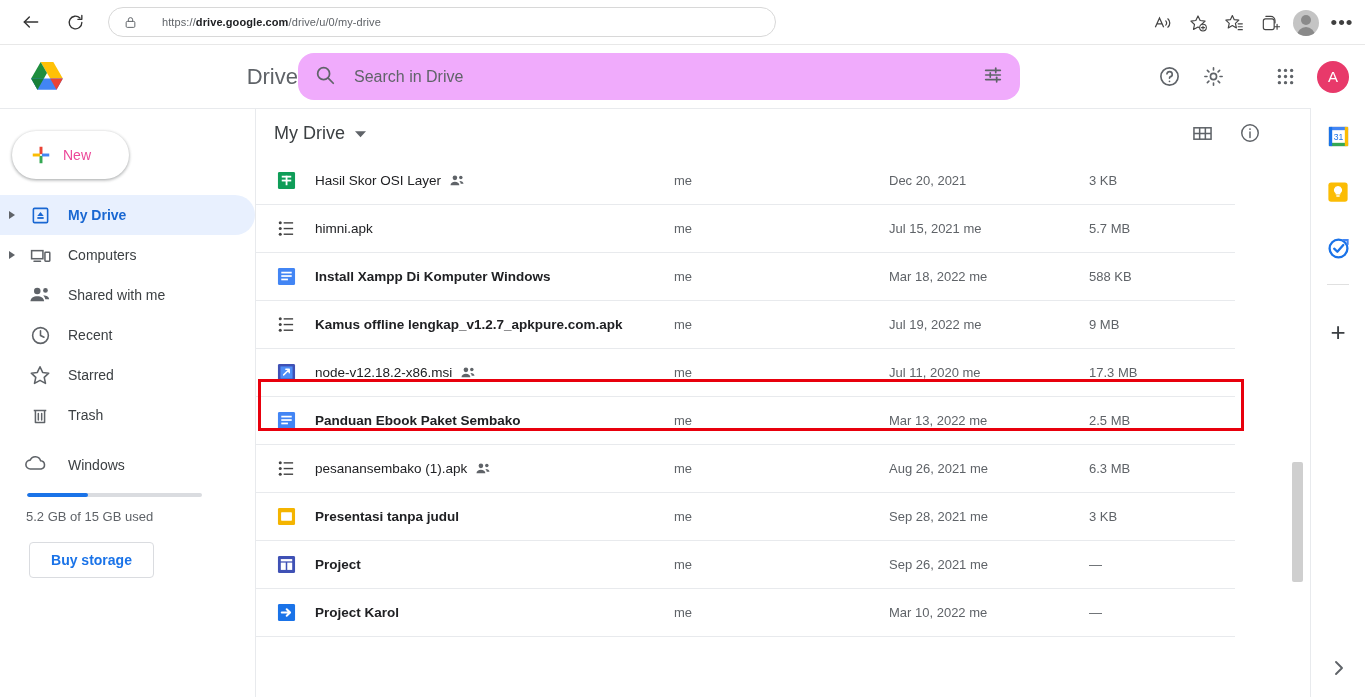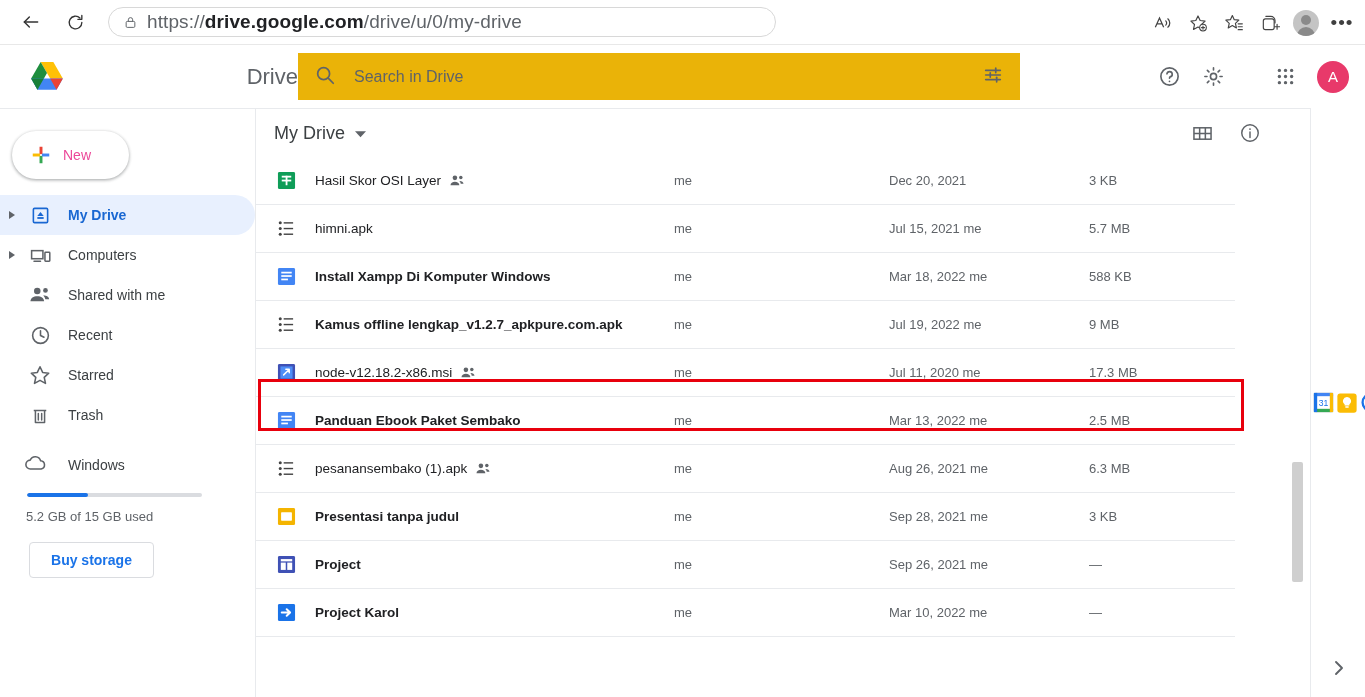--- a/index.html
+++ b/index.html
@@ -28,21 +28,21 @@
     margin-left: 16px;
     width: 668px; height: 30px;
     background: #ffffff;
     border: 1px solid #d8d8d8;
     border-radius: 15px;
     display: flex; align-items: center;
     padding: 0 10px;
   }
   .lock-icon { width: 22px; display: flex; justify-content: center; align-items: center; }
   .url-text {
-    font-size: 19px; color: #5f6368; margin-left: 6px;
+    font-size: 11px; color: #5f6368; margin-left: 21px;
     white-space: nowrap; letter-spacing: 0.1px;
   }
   .url-text b { color: #202124; font-weight: 600; }
   .chrome-right {
     position: absolute; right: 6px; top: 0; height: 45px;
     display: flex; align-items: center;
   }
   .chrome-right .nav-btn { margin-left: 2px; }
   .chip-group {
     display: flex; align-items: center;
@@ -67,21 +67,21 @@
     position: absolute; top: 45px; left: 0;
     width: 1365px; height: 63px;
     background: #ffffff;
     display: flex; align-items: center;
   }
   .logo-zone { width: 298px; display: flex; align-items: center; padding-left: 28px; justify-content: space-between; }
   .drive-word { font-size: 22px; color: #5f6368; margin-left: 8px; letter-spacing: 0px; }
 
   .search-box {
     width: 722px; height: 47px;
-    background: #eab308; border-radius: 0;
+    background: #f0abfc; border-radius: 16px;
     display: flex; align-items: center; padding: 0 16px;
   }
   .search-box .ph {
     flex: 1; font-size: 16px; color: #5f6368; margin-left: 18px;
   }
   .hdr-icons { position: absolute; right: 14px; display: flex; align-items: center; gap: 4px; }
   .icon-btn {
     width: 40px; height: 40px; border-radius: 50%;
     display: flex; align-items: center; justify-content: center; cursor: pointer;
   }
@@ -189,21 +189,21 @@
     position: absolute; right: 7px; top: 305px;
     width: 11px; height: 120px; background: #cfcfcf; border-radius: 2px;
     cursor: pointer;
   }
 
   
   .rail {
     position: absolute; top: 108px; right: 0;
     width: 55px; height: 589px;
     background: #ffffff; border-left: 1px solid #e8eaed;
-    display: flex; flex-direction: row; align-items: center;
+    display: flex; flex-direction: column; align-items: center;
   }
   .rail-icon {
     width: 24px; height: 24px; margin-top: 0;
     display: flex; align-items: center; justify-content: center; cursor: pointer;
   }
   .rail-slot { height: 56px; display: flex; align-items: center; }
   .rail-divider { width: 22px; height: 1px; background: #e0e0e0; margin: 8px 0; }
   .rail-plus { font-size: 26px; color: #3c4043; line-height: 1; cursor: pointer; }
   .rail-bottom {
     position: absolute; bottom: 20px; left: 0; width: 55px;

